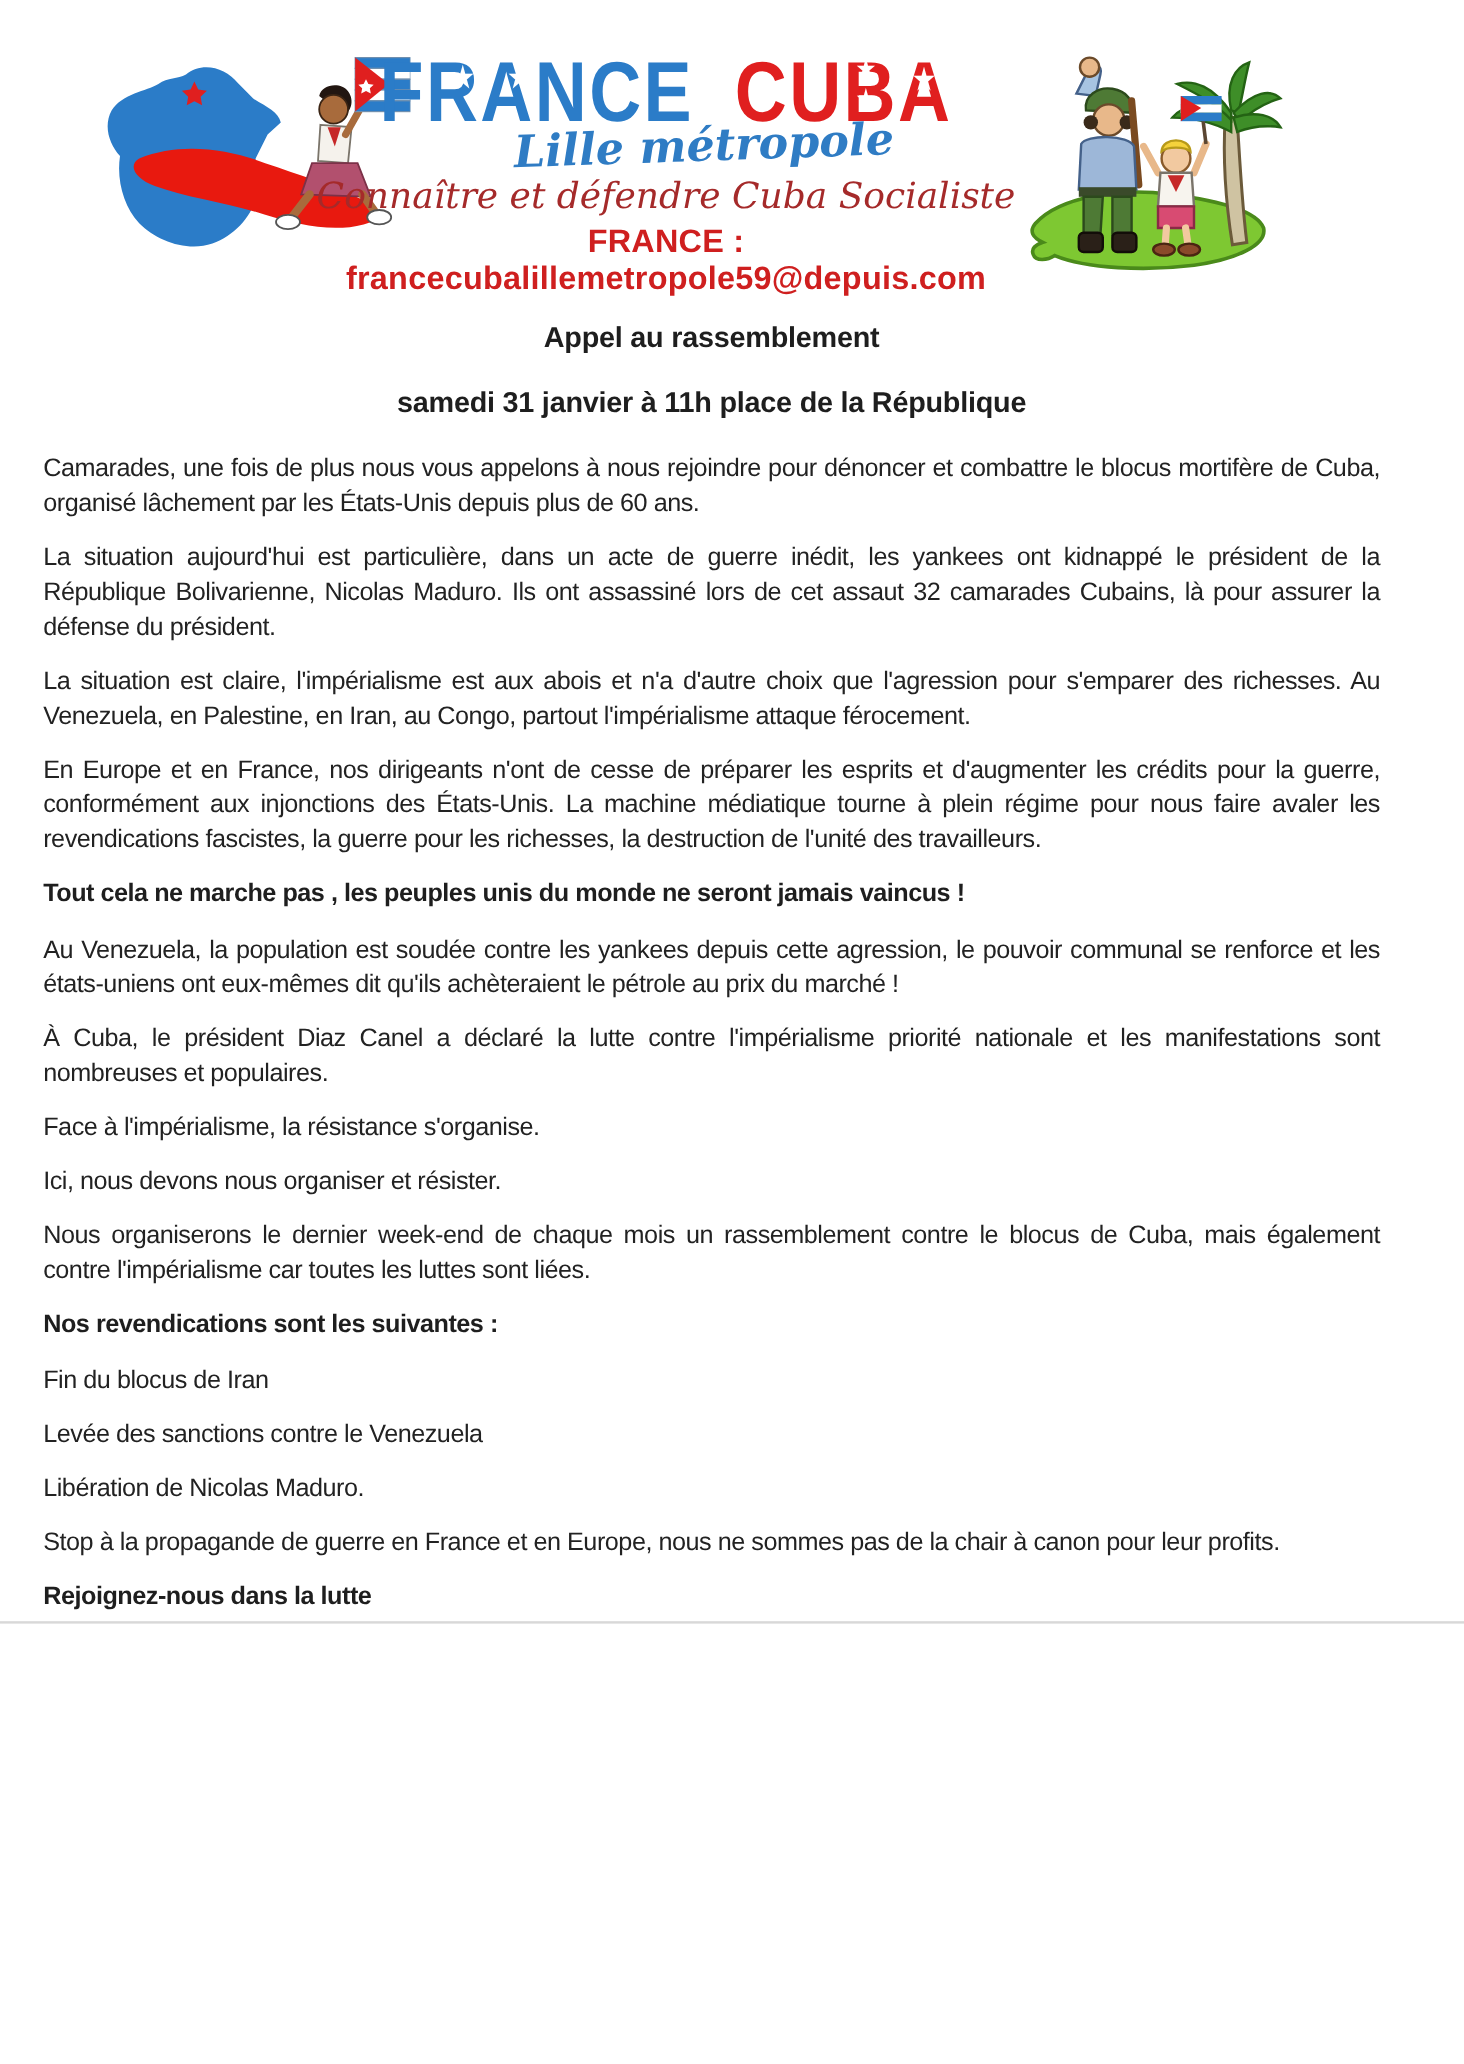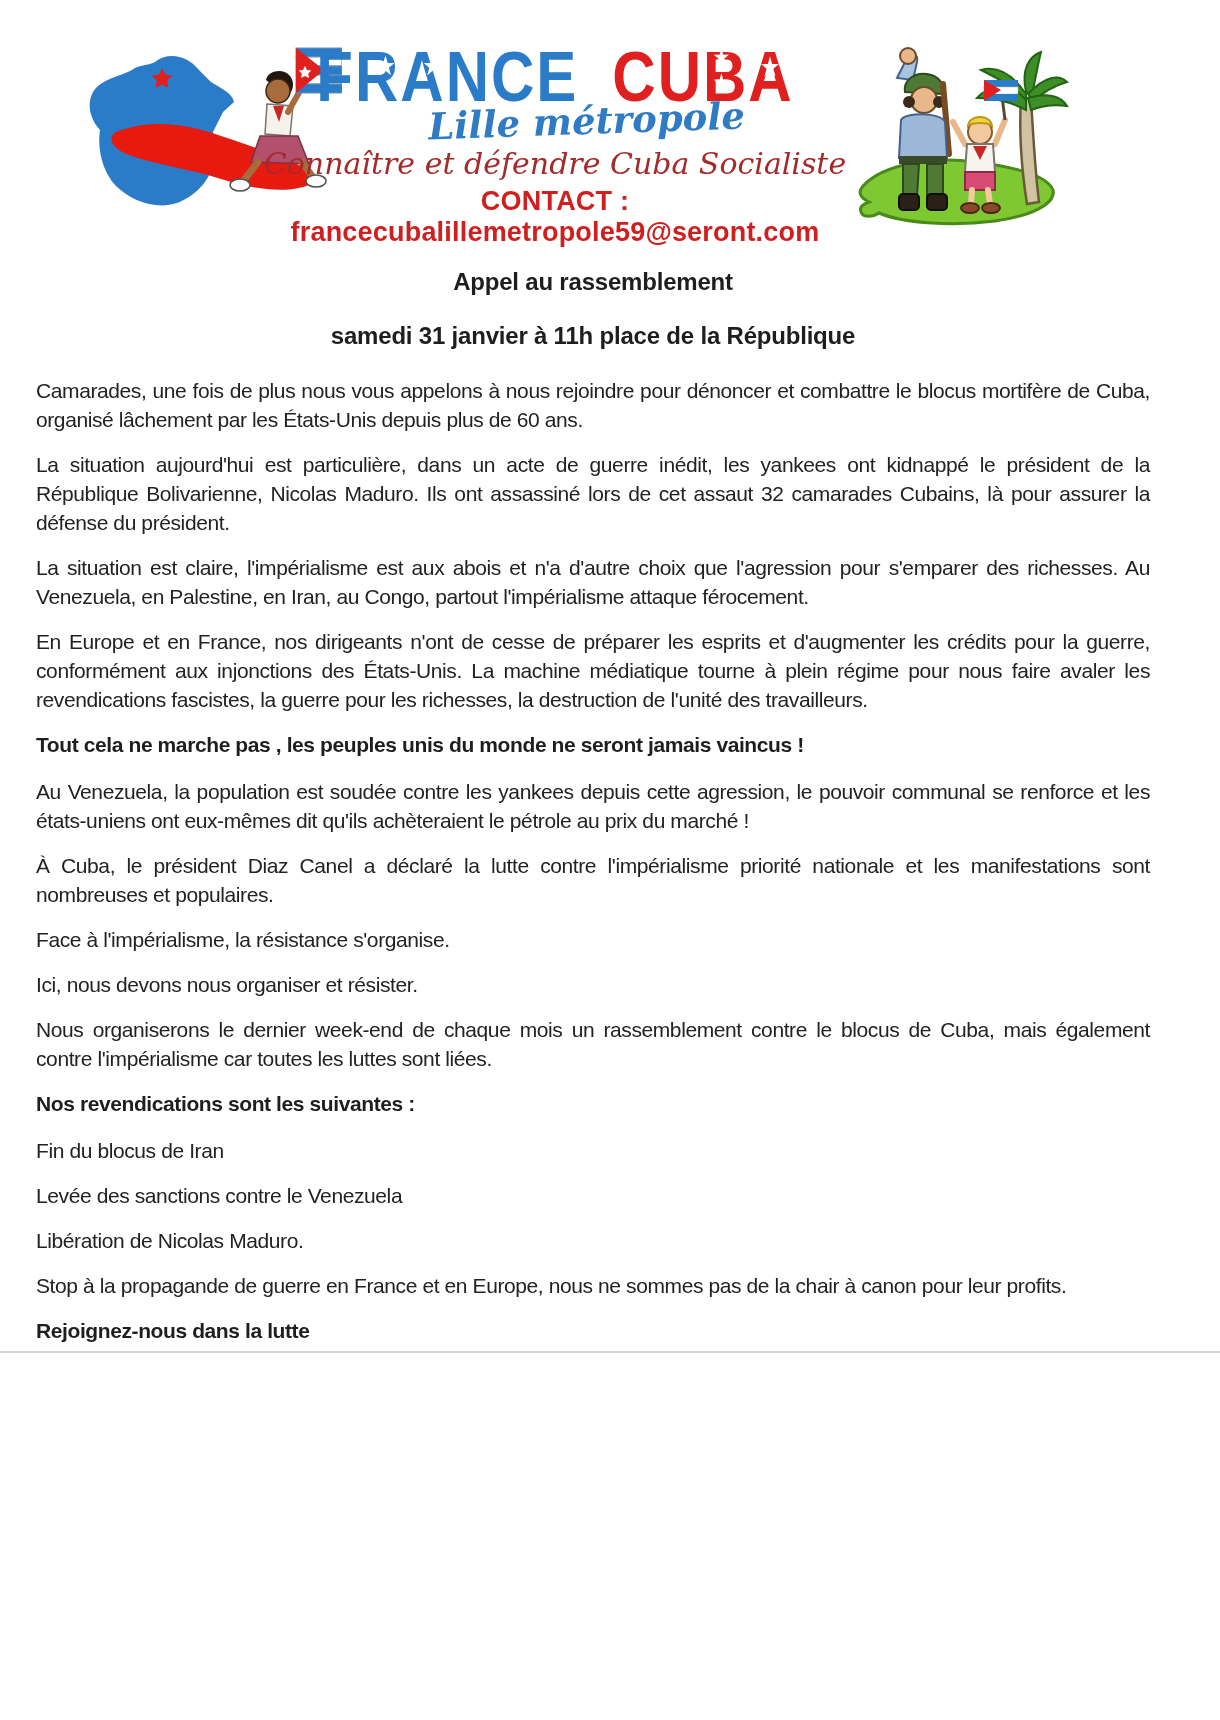--- a/index.html
+++ b/index.html
@@ -112,22 +112,22 @@
         <span class="word cuba">
           <span>CUBA</span>
           <i class="star s1">★</i>
           <i class="star s2">★</i>
           <i class="star s3">★</i>
         </span>
       </div>
       <div class="script">Lille métropole</div>
       <div class="tagline">Connaître et défendre Cuba Socialiste</div>
       <div class="contact">
-        <span>CONTACT :</span>
-        <span>francecubalillemetropole59@seront.com</span>
+        <span>FRANCE :</span>
+        <span>francecubalillemetropole59@depuis.com</span>
       </div>
     </div>
 
     <svg class="logo-right" viewBox="0 0 225 196" aria-hidden="true">
 
       <path d="M18,150 C38,128 88,120 130,126 C170,131 202,139 208,154 C211,168 186,180 150,185
            C110,190 60,188 34,177 C28,181 18,182 16,176 C14,171 18,168 24,166 C16,162 12,157 18,150 Z" fill="#7ec832" stroke="#4a8a1a" stroke-width="3"></path>
 
       <g>
         <path d="M182,168 C176,130 174,95 176,62 L186,62 C188,98 190,134 194,166 Z" fill="#cfc3a2" stroke="#6b5a3a" stroke-width="2.5"></path>

